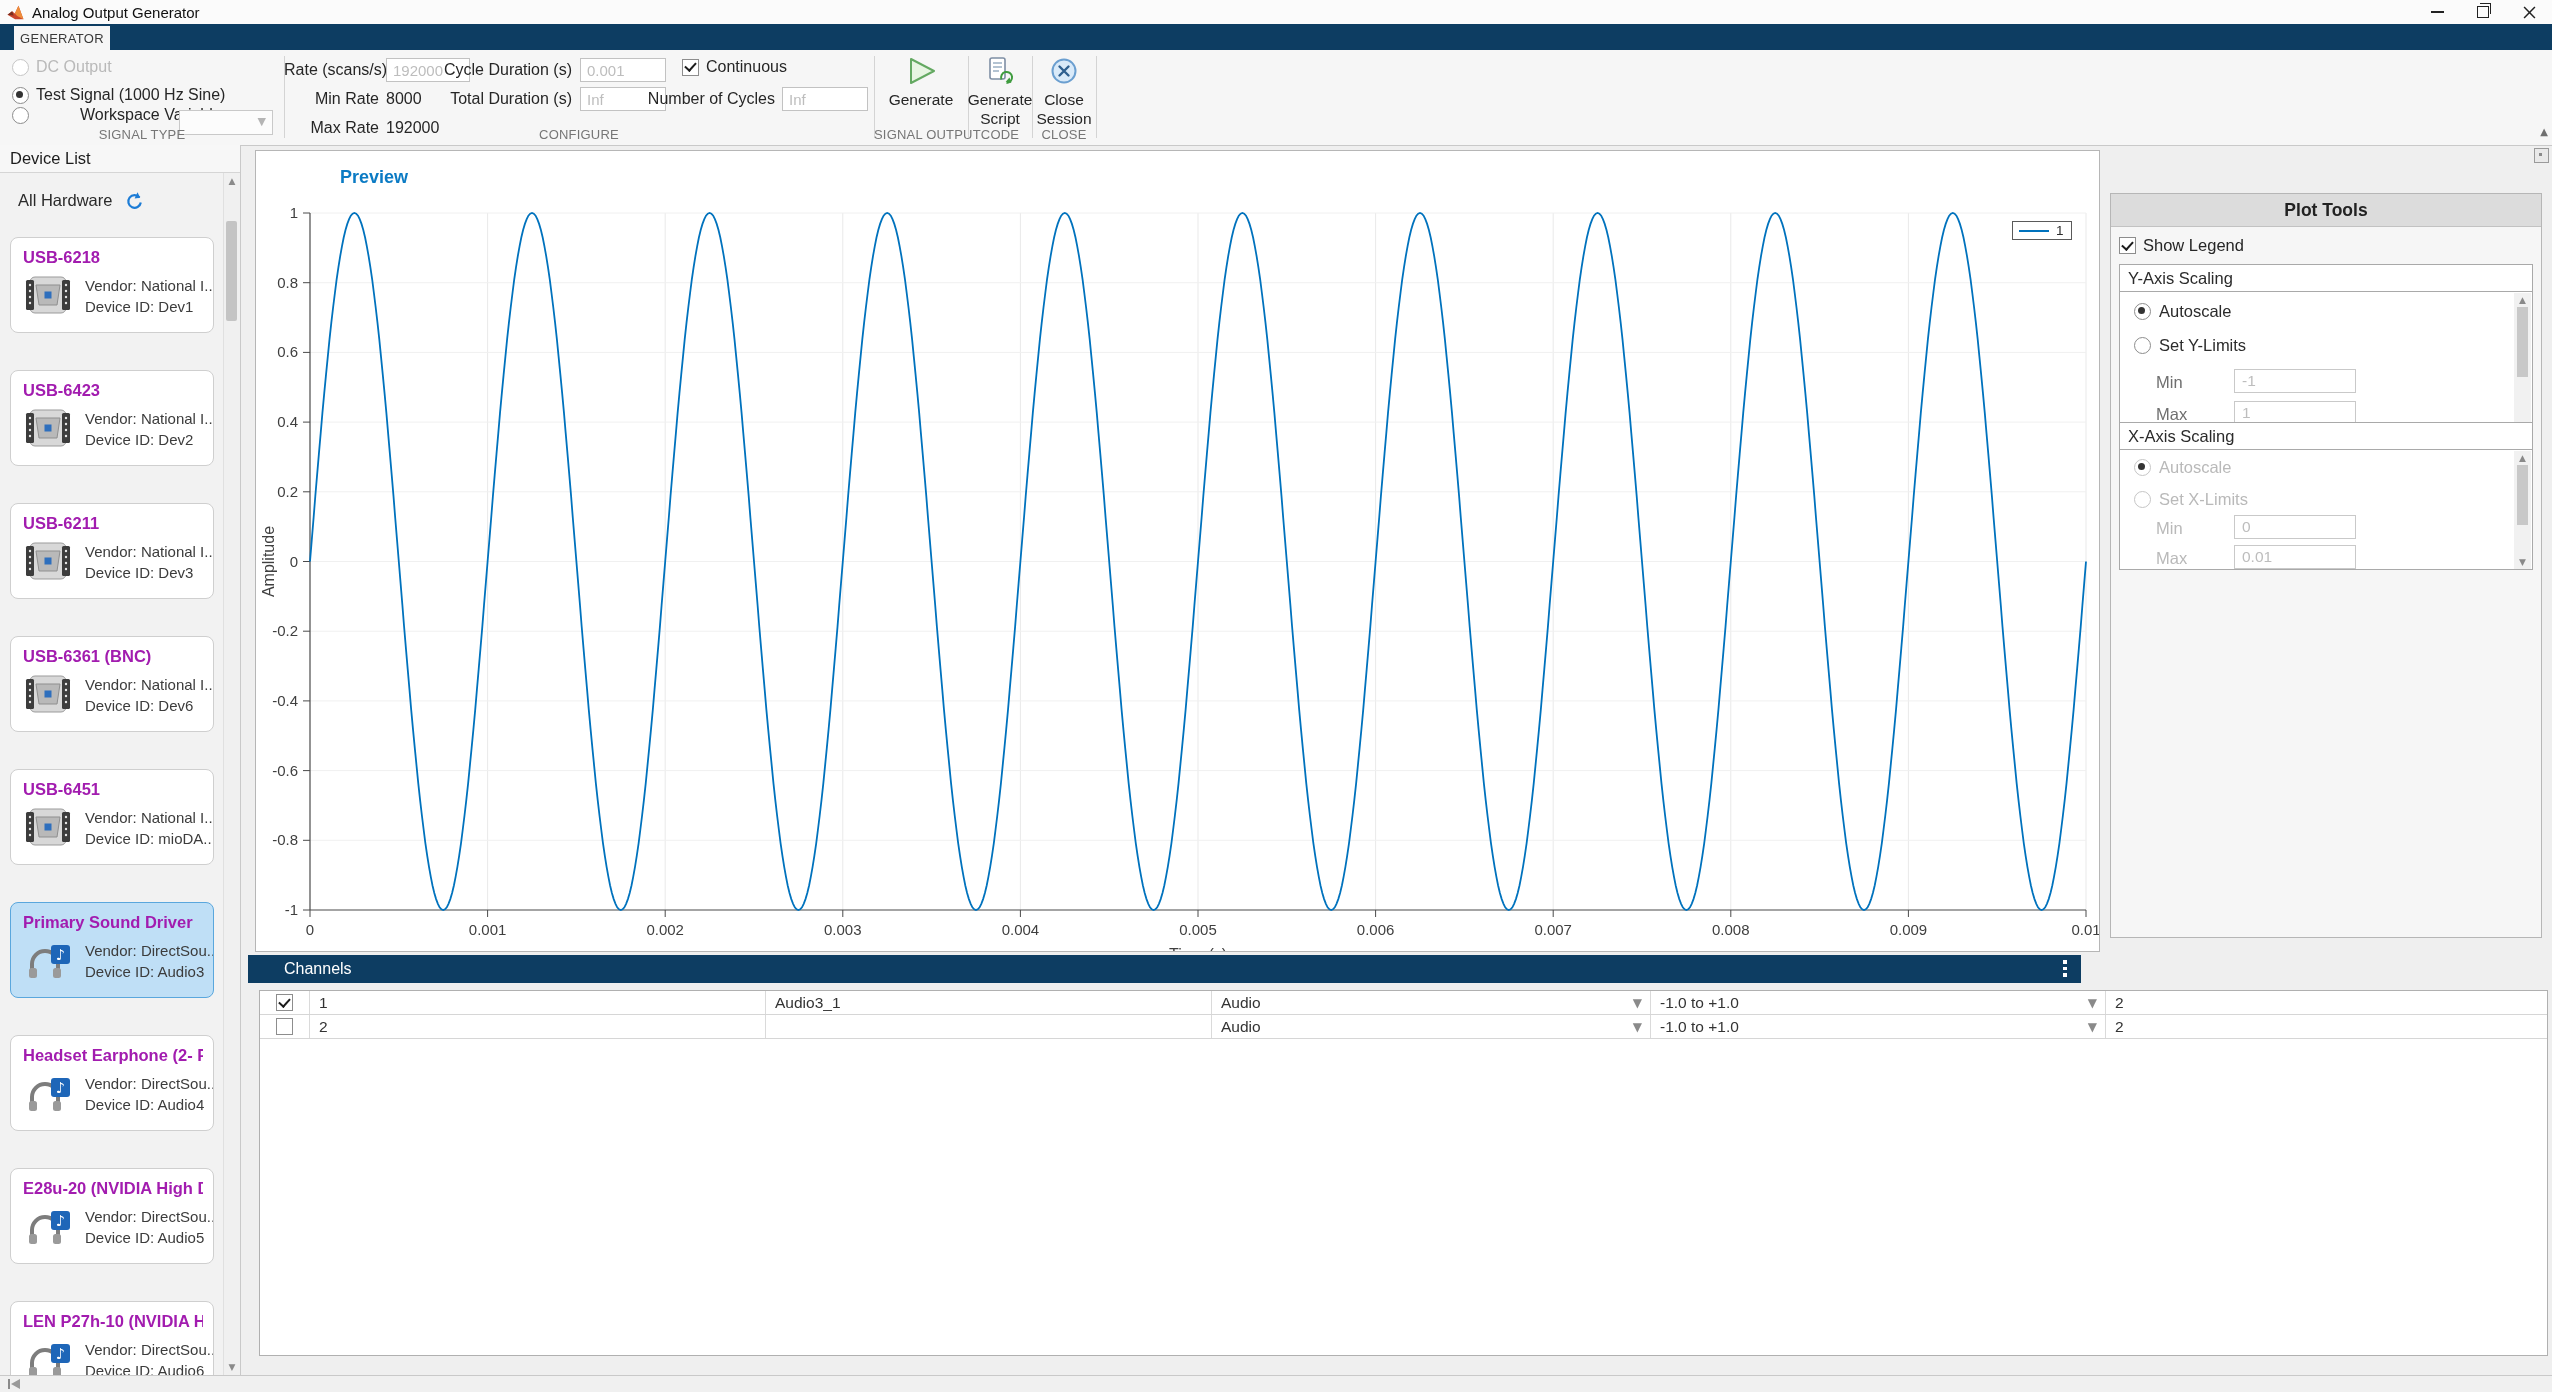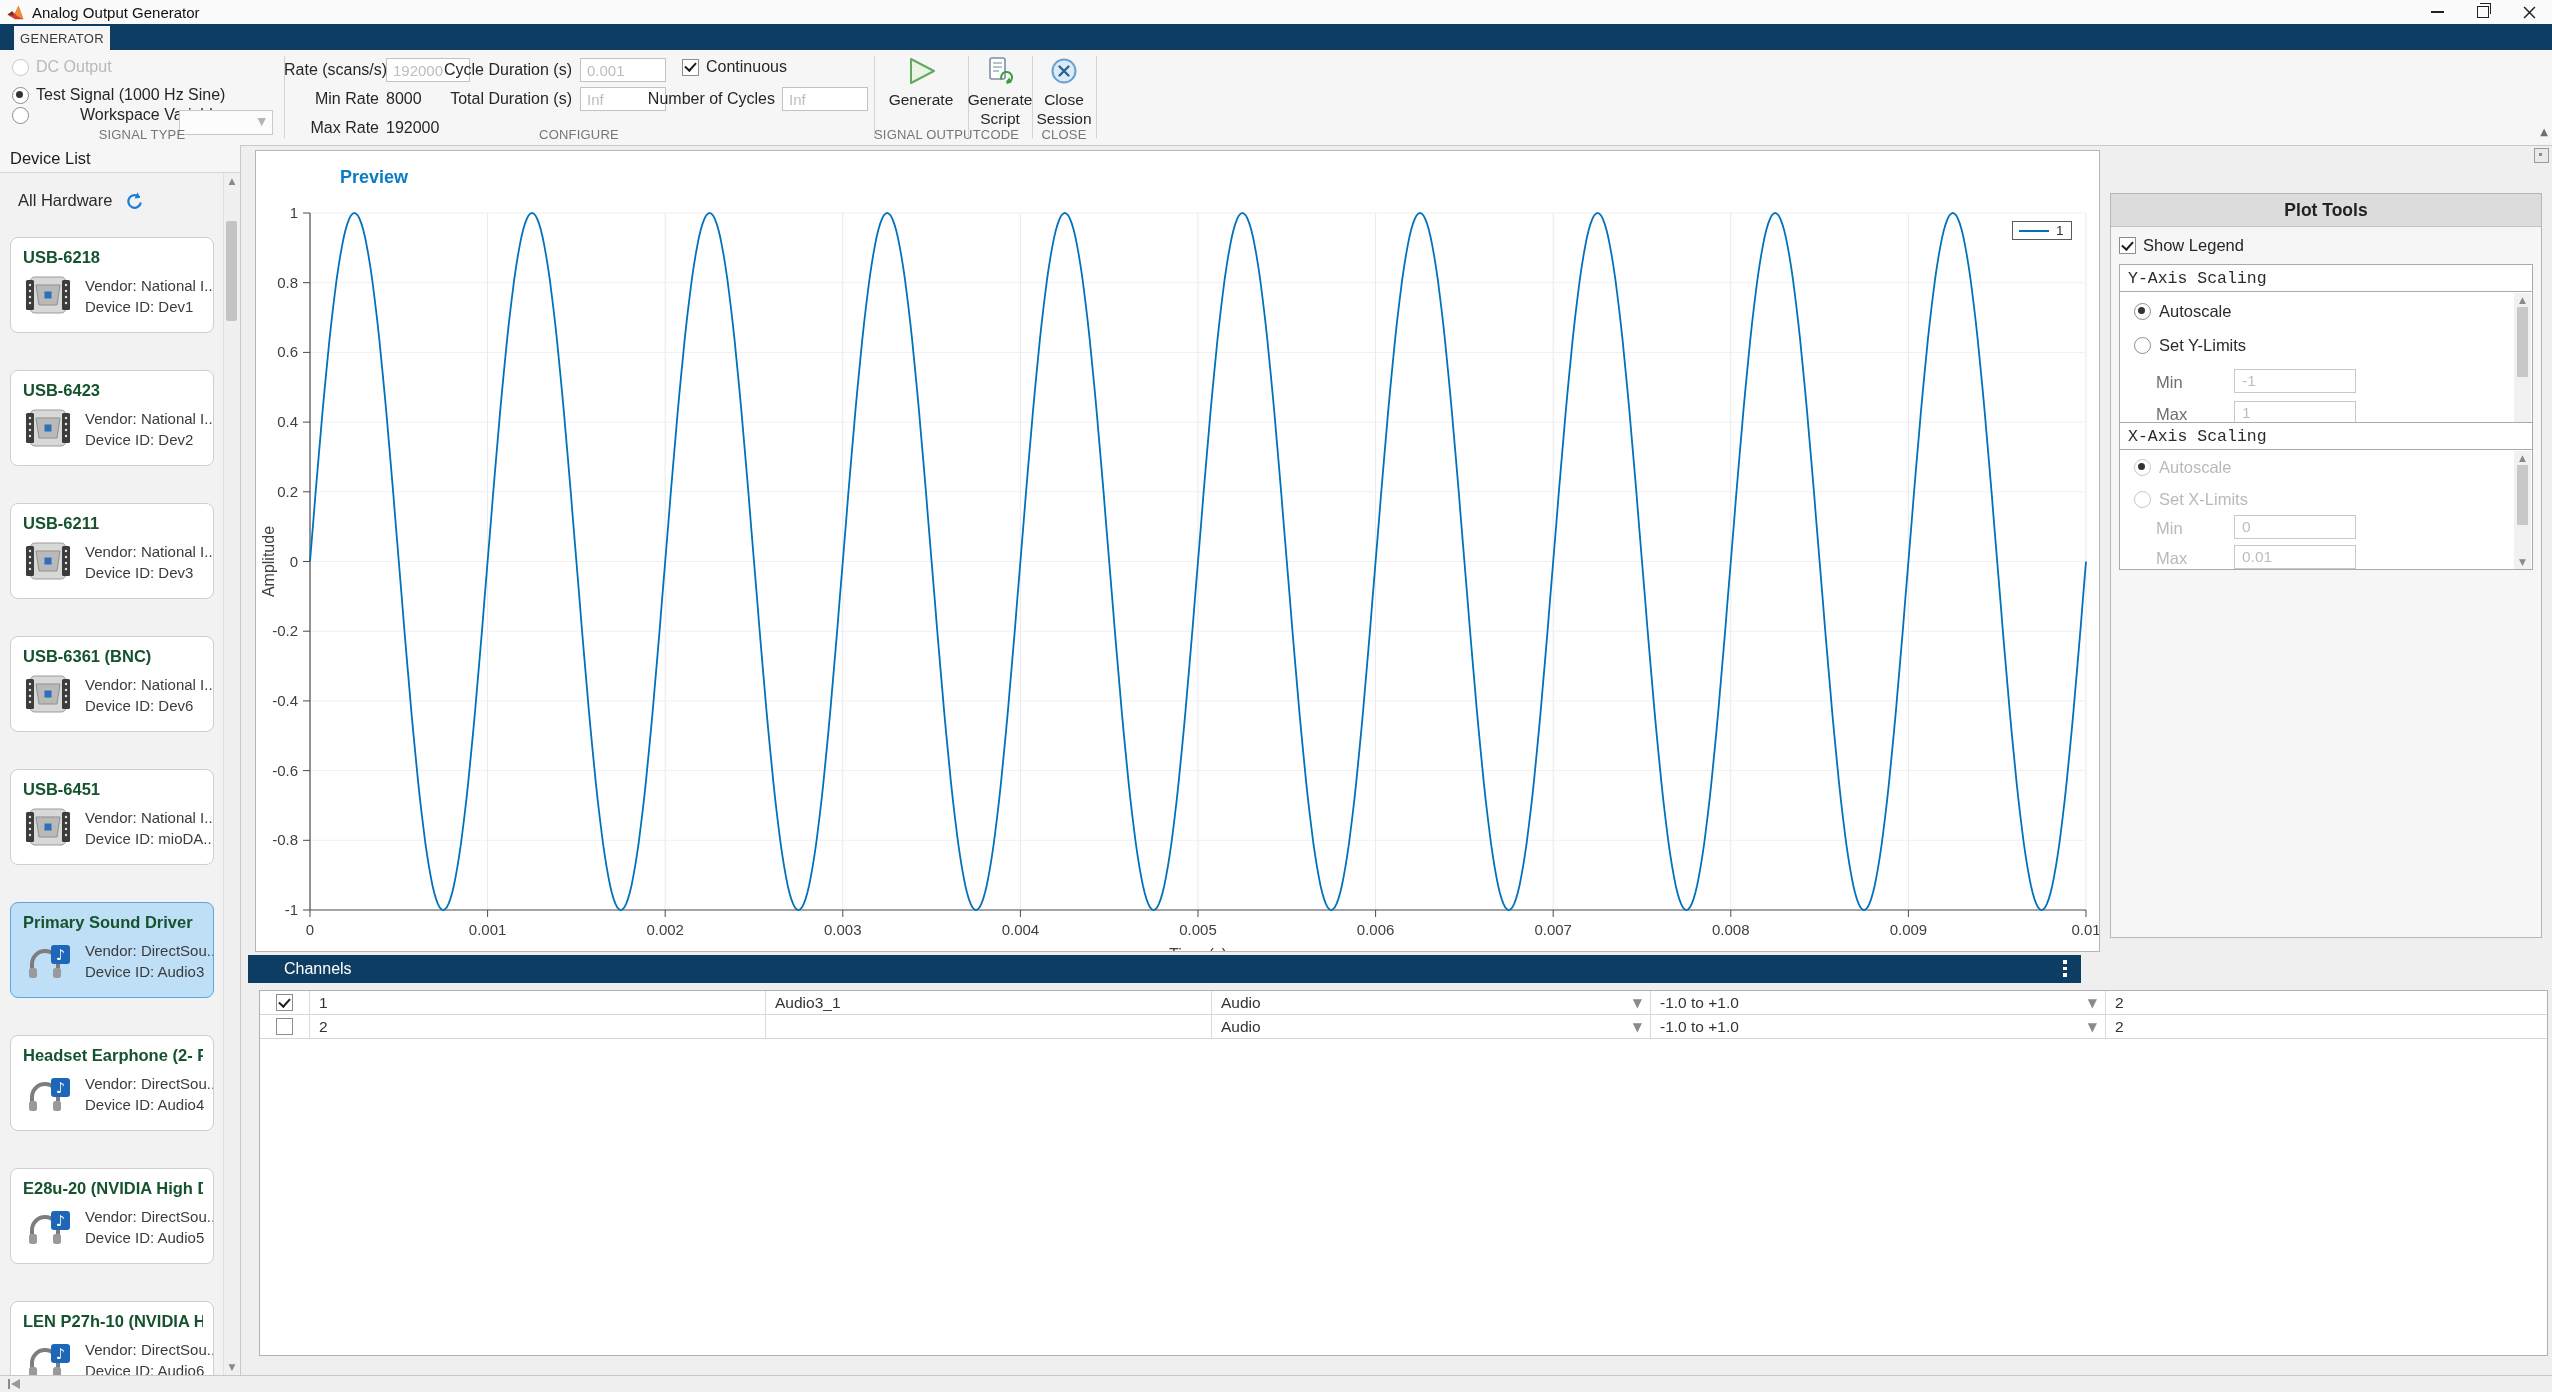--- a/index.html
+++ b/index.html
@@ -59,21 +59,21 @@
 
   
   .sidebar{left:0;top:145px;width:240px;height:1230px;background:#f2f2f2;border-right:1px solid #c9c9c9;}
   .sidebar-header{height:27px;background:#f7f7f7;border-bottom:1px solid #d5d5d5;display:flex;align-items:center;}
   .sidebar-header .t{font-size:16.5px;color:#1c1c1c;margin-left:10px;}
   .device-scroll{position:absolute;left:0;top:28px;right:16px;bottom:0;overflow:hidden;padding:14px 10px 0 10px;}
   .allhw-row{display:flex;align-items:flex-start;margin:4px 0 26px 8px;}
   .allhw-row .t{font-size:16.5px;color:#2a2a2a;margin-right:12px;}
   .device-card{height:96px;border:1px solid #cfcfcf;border-radius:8px;background:#fff;margin-bottom:37px;padding:10px 10px 0 12px;box-sizing:border-box;overflow:hidden;}
   .device-card.selected{background:#bfdff6;border-color:#5aa7dd;}
-  .device-card .dtitle{font-size:16.5px;font-weight:bold;color:#14532d;white-space:nowrap;overflow:hidden;}
+  .device-card .dtitle{font-size:16.5px;font-weight:bold;color:#a21caf;white-space:nowrap;overflow:hidden;}
   .device-card .drow{display:flex;margin-top:8px;}
   .device-card .dtexts{margin-left:12px;font-size:15px;color:#3c3c3c;line-height:21px;white-space:nowrap;}
   .device-icon{width:50px;height:40px;flex:none;}
   .device-icon svg{display:none;}
   .variant-daq svg.daq-icon{display:block;}
   .variant-audio svg.audio-icon{display:block;}
   .vscroll{position:absolute;right:0;top:28px;width:16px;bottom:0;background:#f0f0f0;border-left:1px solid #e0e0e0;}
   .vscroll .arr{position:absolute;left:0;width:16px;text-align:center;font-size:9px;color:#8a8a8a;font-family:"DejaVu Sans",sans-serif;}
   .vscroll .thumb{position:absolute;left:2px;width:11px;background:#c4c4c4;border-radius:2px;}
 
@@ -88,21 +88,21 @@
   .legend-box .sample{width:30px;height:0;border-top:2px solid #0072BD;}
   .legend-box .ltext{font-size:13.5px;color:#2c2c2c;margin-left:7px;}
 
   
   .plot-tools{left:2110px;top:193px;width:432px;height:745px;background:#f6f6f6;border:1px solid #b6b6b6;box-sizing:border-box;}
   .pt-header{height:32px;background:#dcdcdc;border-bottom:1px solid #c2c2c2;display:flex;align-items:center;justify-content:center;
     font-size:17.5px;font-weight:bold;color:#222;}
   .pt-row{position:absolute;left:8px;display:flex;align-items:center;font-size:16.5px;color:#262626;}
   .pt-row .lbl{margin-left:7px;}
   .pt-group{position:absolute;left:8px;width:414px;border:1px solid #a9a9a9;background:#fff;box-sizing:border-box;}
-  .pt-group .g-header{height:26px;border-bottom:1px solid #a9a9a9;display:flex;align-items:center;font-size:16.5px;color:#2b2b2b;padding-left:8px;font-family:Liberation Mono, monospace;}
+  .pt-group .g-header{height:26px;border-bottom:1px solid #a9a9a9;display:flex;align-items:center;font-size:16.5px;color:#2b2b2b;padding-left:8px;}
   .pt-group .g-body{position:relative;}
   .pt-group .g-row{position:absolute;display:flex;align-items:center;font-size:16.5px;color:#2b2b2b;}
   .pt-group .g-row.dis{color:#b9b9b9;}
   .pt-group .g-row .lbl{margin-left:8px;}
   .pt-field{position:absolute;width:122px;height:24px;border:1px solid #c9c9c9;background:#fff;font-size:15.5px;color:#bdbdbd;
     display:flex;align-items:center;padding-left:7px;box-sizing:border-box;}
   .flabel{position:absolute;font-size:16.5px;color:#6f6f6f;}
   .flabel.dis{color:#b9b9b9;}
   .g-scroll{position:absolute;right:1px;top:1px;width:17px;bottom:1px;background:#f1f1f1;}
   .g-scroll .arr{position:absolute;left:0;width:17px;text-align:center;font-size:9px;color:#8a8a8a;font-family:"DejaVu Sans",sans-serif;}

